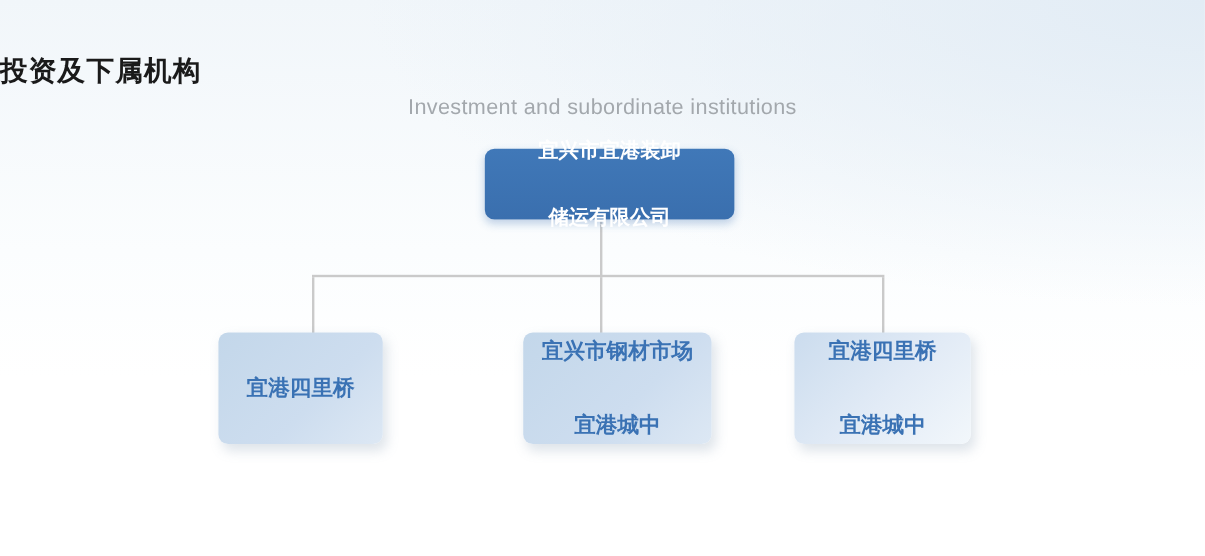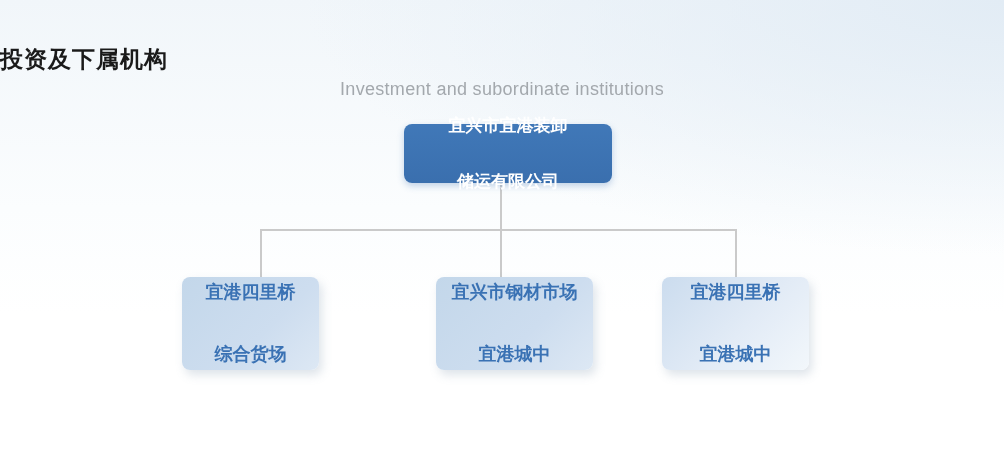--- a/index.html
+++ b/index.html
@@ -103,21 +103,20 @@
   <div class="connector connector-drop-mid"></div>
   <div class="connector connector-drop-right"></div>
 
   <div class="node node-root">
     <span>宜兴市宜港装卸</span>
     <span>储运有限公司</span>
   </div>
 
   <div class="node node-child node-child-1">
     <span>宜港四里桥</span>
-    <span>综合货场</span>
   </div>
 
   <div class="node node-child node-child-2">
     <span>宜兴市钢材市场</span>
     <span>宜港城中</span>
   </div>
 
   <div class="node node-child node-child-3">
     <span>宜港四里桥</span>
     <span>宜港城中</span>

